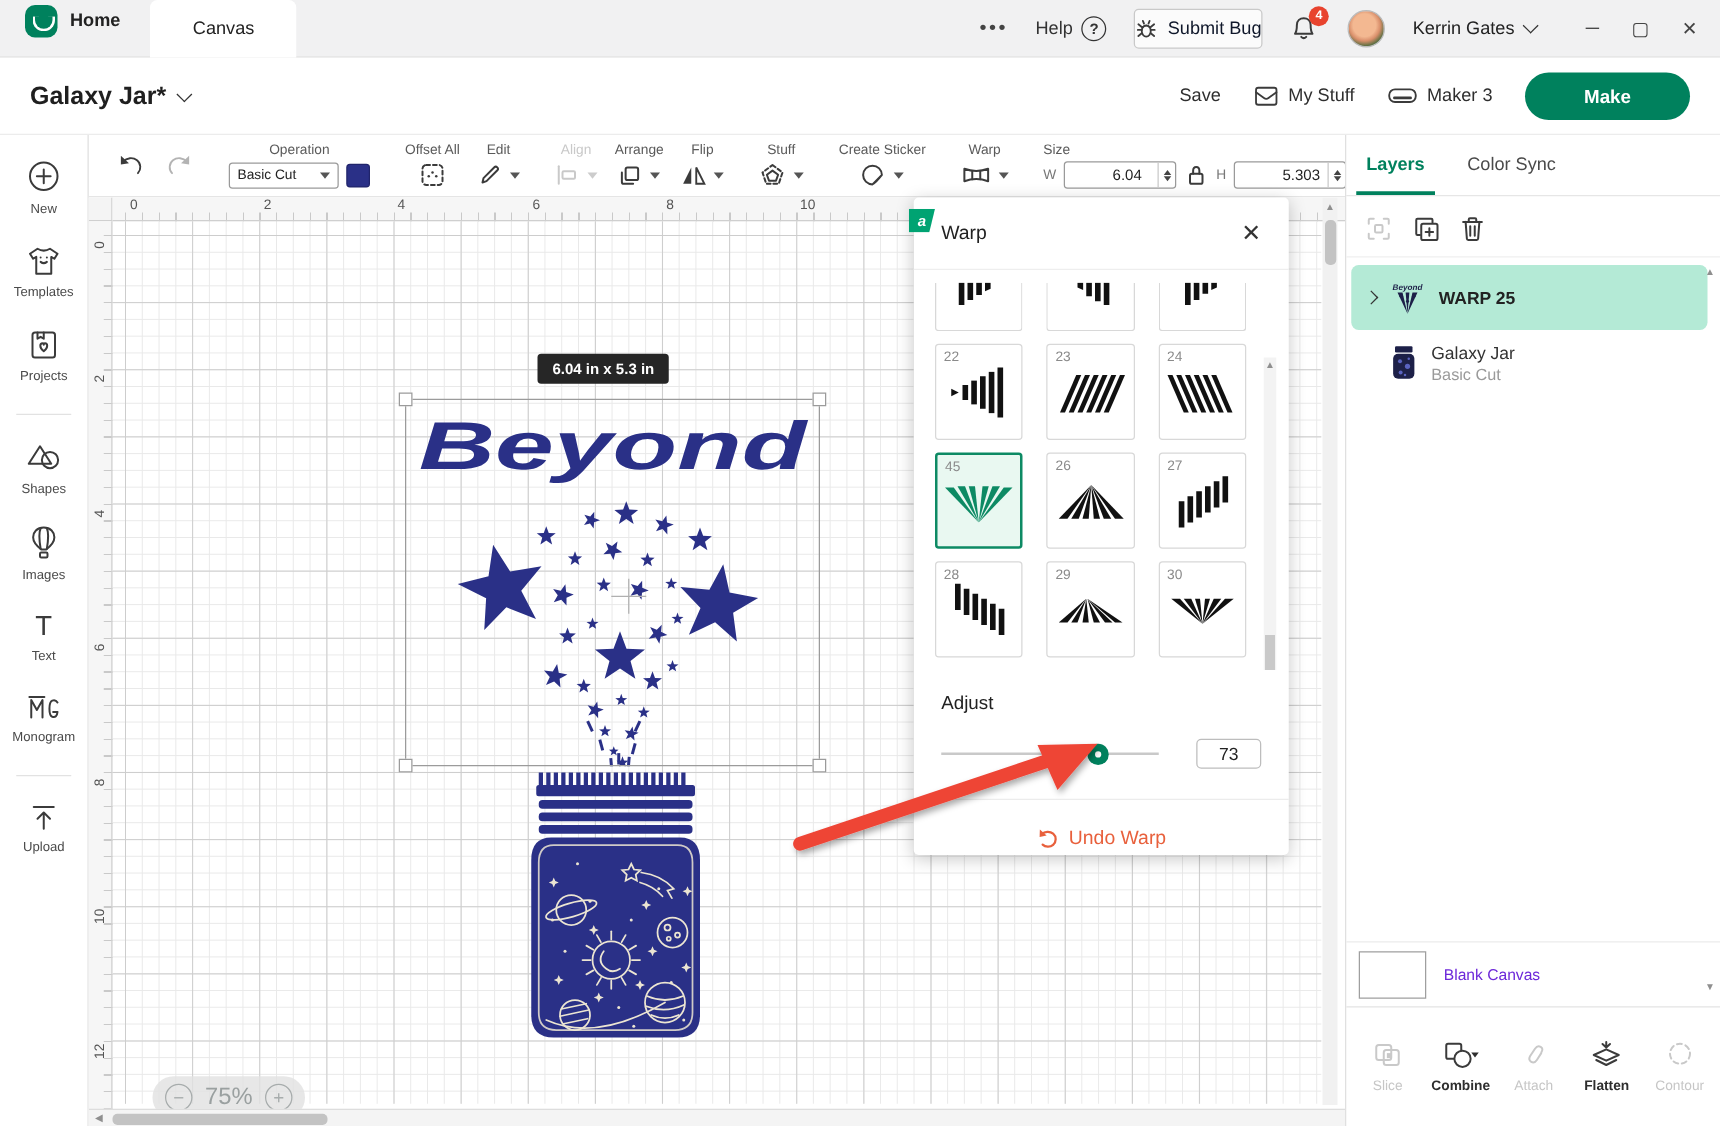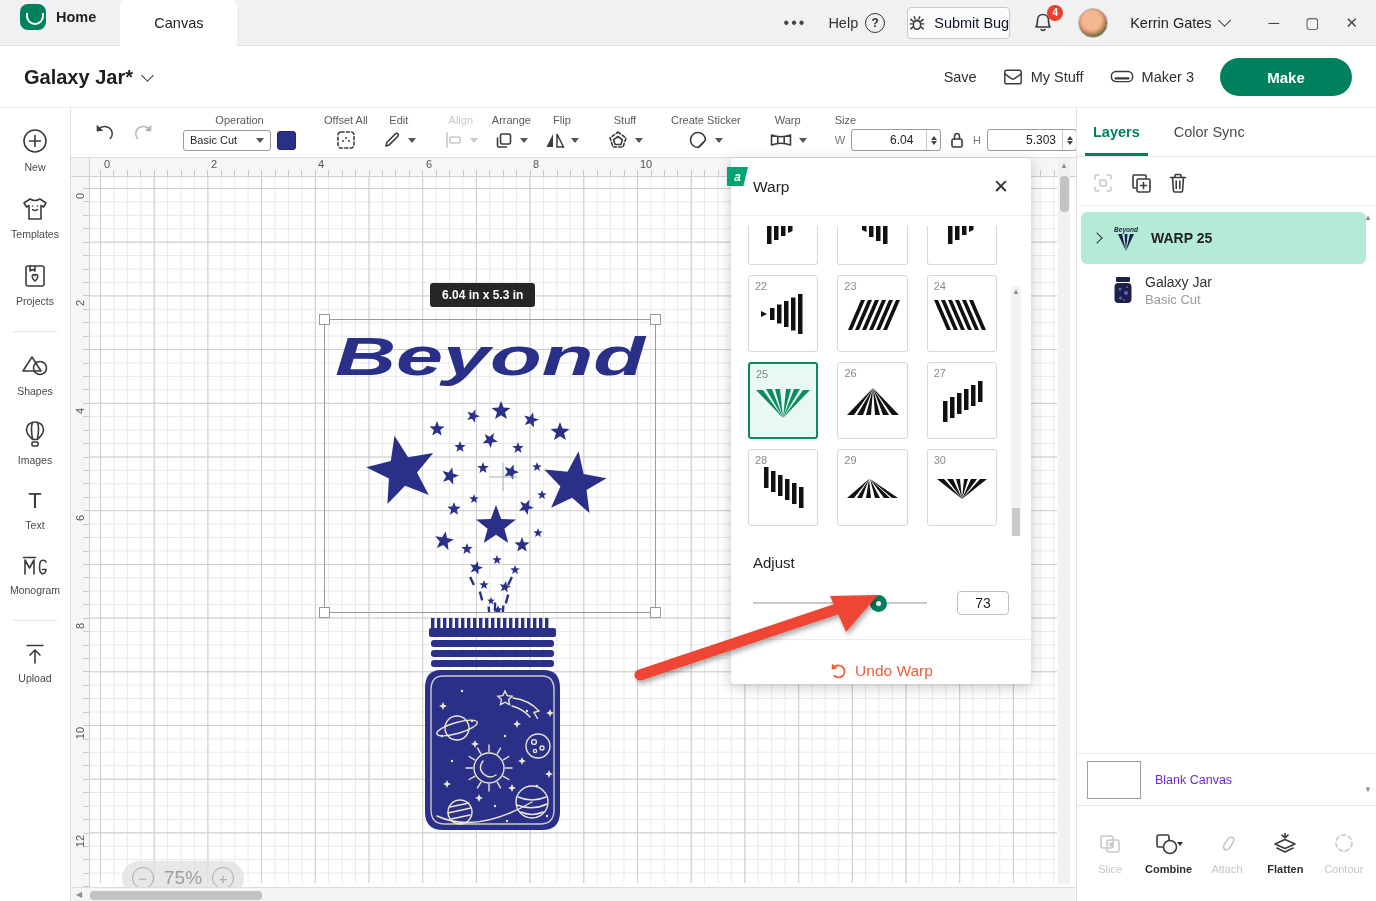--- a/index.html
+++ b/index.html
@@ -767,21 +767,21 @@
                 <polygon points="16,10 20,10 33,40 29,40"></polygon>
                 <polygon points="23,10 27,10 40,40 36,40"></polygon>
                 <polygon points="30,10 34,10 47,40 43,40"></polygon>
                 <polygon points="37,10 41,10 54,40 50,40"></polygon>
               </g>
             </svg>
         </div>
       </div>
       <div class="wrow">
         <div class="wtile sel">
-          <span class="wnum">25</span>
+          <span class="wnum">45</span>
           <svg width="60" height="48" viewBox="0 0 60 48">
               <g fill="#0d8a64">
                 <polygon points="30,41 3,13 10,13"></polygon>
                 <polygon points="30,41 13,12 19,12"></polygon>
                 <polygon points="30,41 22,12 27,12"></polygon>
                 <polygon points="30,41 33,12 38,12"></polygon>
                 <polygon points="30,41 41,12 47,12"></polygon>
                 <polygon points="30,41 50,13 57,13"></polygon>
               </g>
             </svg>

